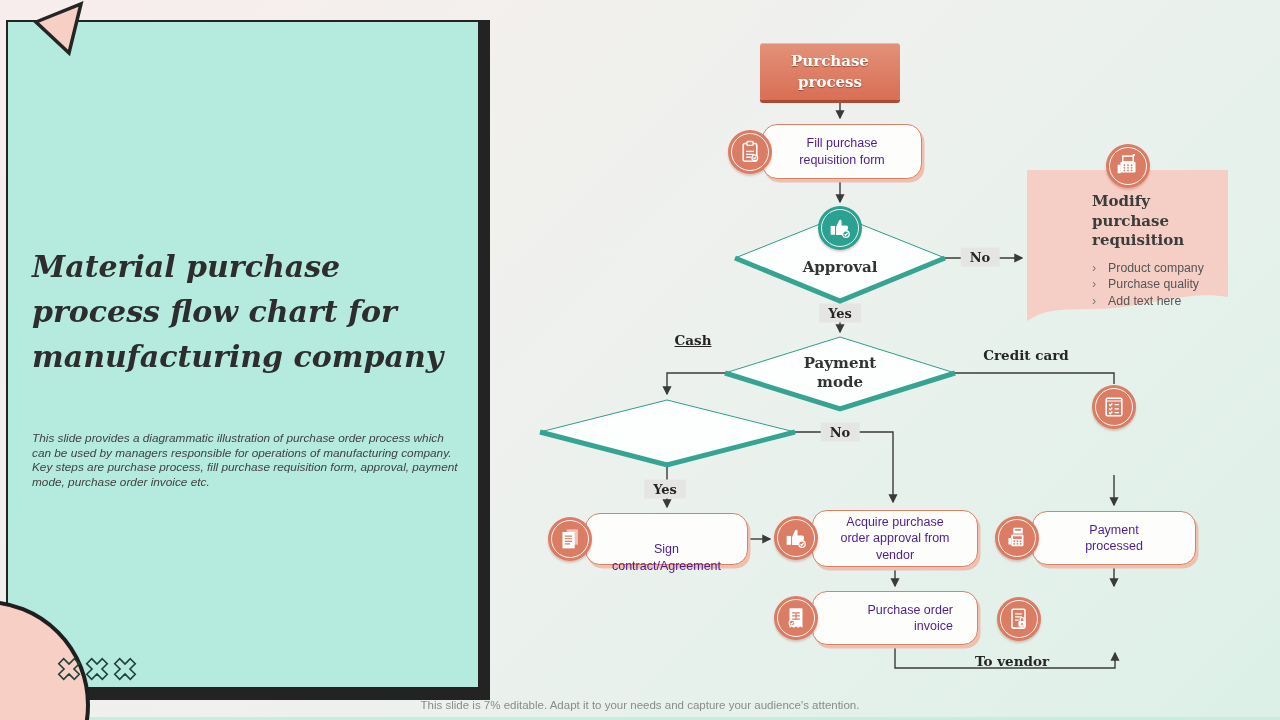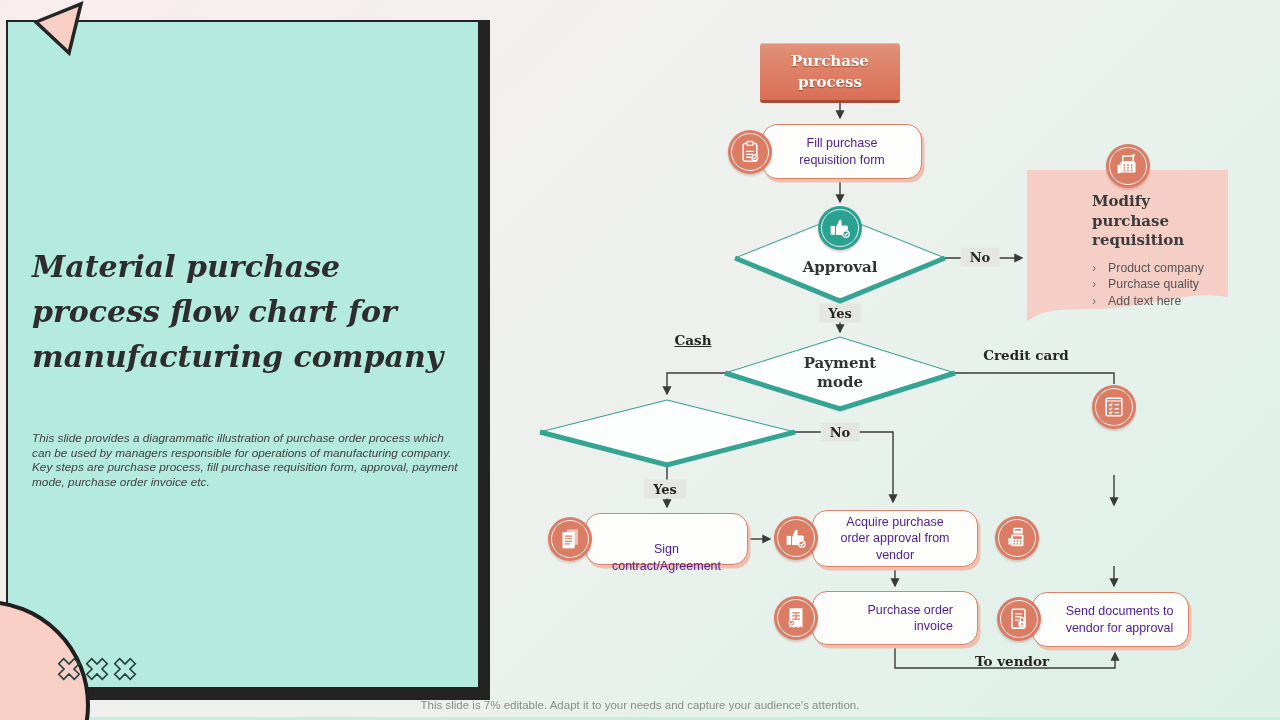--- a/index.html
+++ b/index.html
@@ -293,43 +293,43 @@
         <svg viewBox="0 0 20 20" width="26" height="26">
           <rect x="4" y="3.2" width="12" height="13.6" rx="1" fill="none" stroke="#fff" stroke-width="1.2"></rect>
           <path d="M4 5.4 h12" stroke="#fff" stroke-width="0.8"></path>
           <path d="M6.2 8 l1 1 1.5 -1.7 M10.4 8.2 h3.4" stroke="#fff" stroke-width="1" fill="none"></path>
           <path d="M6.2 11.2 l1 1 1.5 -1.7 M10.4 11.4 h3.4" stroke="#fff" stroke-width="1" fill="none"></path>
           <path d="M6.2 14.2 l1 1 1.5 -1.7 M10.4 14.4 h3.4" stroke="#fff" stroke-width="1" fill="none"></path>
         </svg>
       </div>
     </div>
 
+    <div class="node" style="left:1032px; top:511px; width:164px; height:54px;">
+      <span style="width:110px;">Payment processed</span>
+    </div>
     <div class="icon-circle" style="left:995px; top:516px;">
       <div class="icon-ring">
         <svg viewBox="0 0 20 20" width="26" height="26">
           <rect x="7.2" y="2.2" width="7.2" height="4.4" rx="0.5" fill="#fff"></rect>
           <rect x="8.4" y="3.2" width="4.8" height="1.2" fill="#db7d65"></rect>
           <rect x="5.6" y="7.4" width="9.4" height="9" rx="0.8" fill="#fff"></rect>
           <rect x="6.9" y="8.7" width="6.8" height="2" fill="#db7d65"></rect>
           <g fill="#db7d65">
             <circle cx="7.9" cy="12.5" r="0.7"></circle>
               <circle cx="10.3" cy="12.5" r="0.7"></circle>
               <circle cx="12.7" cy="12.5" r="0.7"></circle>
             <circle cx="7.9" cy="14.5" r="0.7"></circle>
               <circle cx="10.3" cy="14.5" r="0.7"></circle>
               <circle cx="12.7" cy="14.5" r="0.7"></circle>
           </g>
           <rect x="3.4" y="10" width="2" height="5" fill="#fff"></rect>
         </svg>
       </div>
     </div>
 
-    <div class="node" style="left:1032px; top:592px; width:157px; height:55px;">
-      <span style="width:138px; margin-left:18px;">Send documents to vendor for approval</span>
-    </div>
     <div class="icon-circle" style="left:997px; top:597px;">
       <div class="icon-ring">
         <svg viewBox="0 0 20 20" width="26" height="26">
           <rect x="4.6" y="2.5" width="10" height="14.5" rx="1" fill="none" stroke="#fff" stroke-width="1.2"></rect>
           <path d="M7 6 h5.2 M7 8.4 h5.2 M7 10.8 h2.8" stroke="#fff" stroke-width="1"></path>
           <path d="M10.9 11.6 v-1.2 a1.5 1.5 0 0 1 3 0 v1.2" fill="none" stroke="#fff" stroke-width="1"></path>
           <rect x="9.6" y="11.6" width="5.6" height="4.4" rx="0.8" fill="#fff"></rect>
           <circle cx="12.4" cy="13.8" r="0.8" fill="#db7d65"></circle>
         </svg>
       </div>

